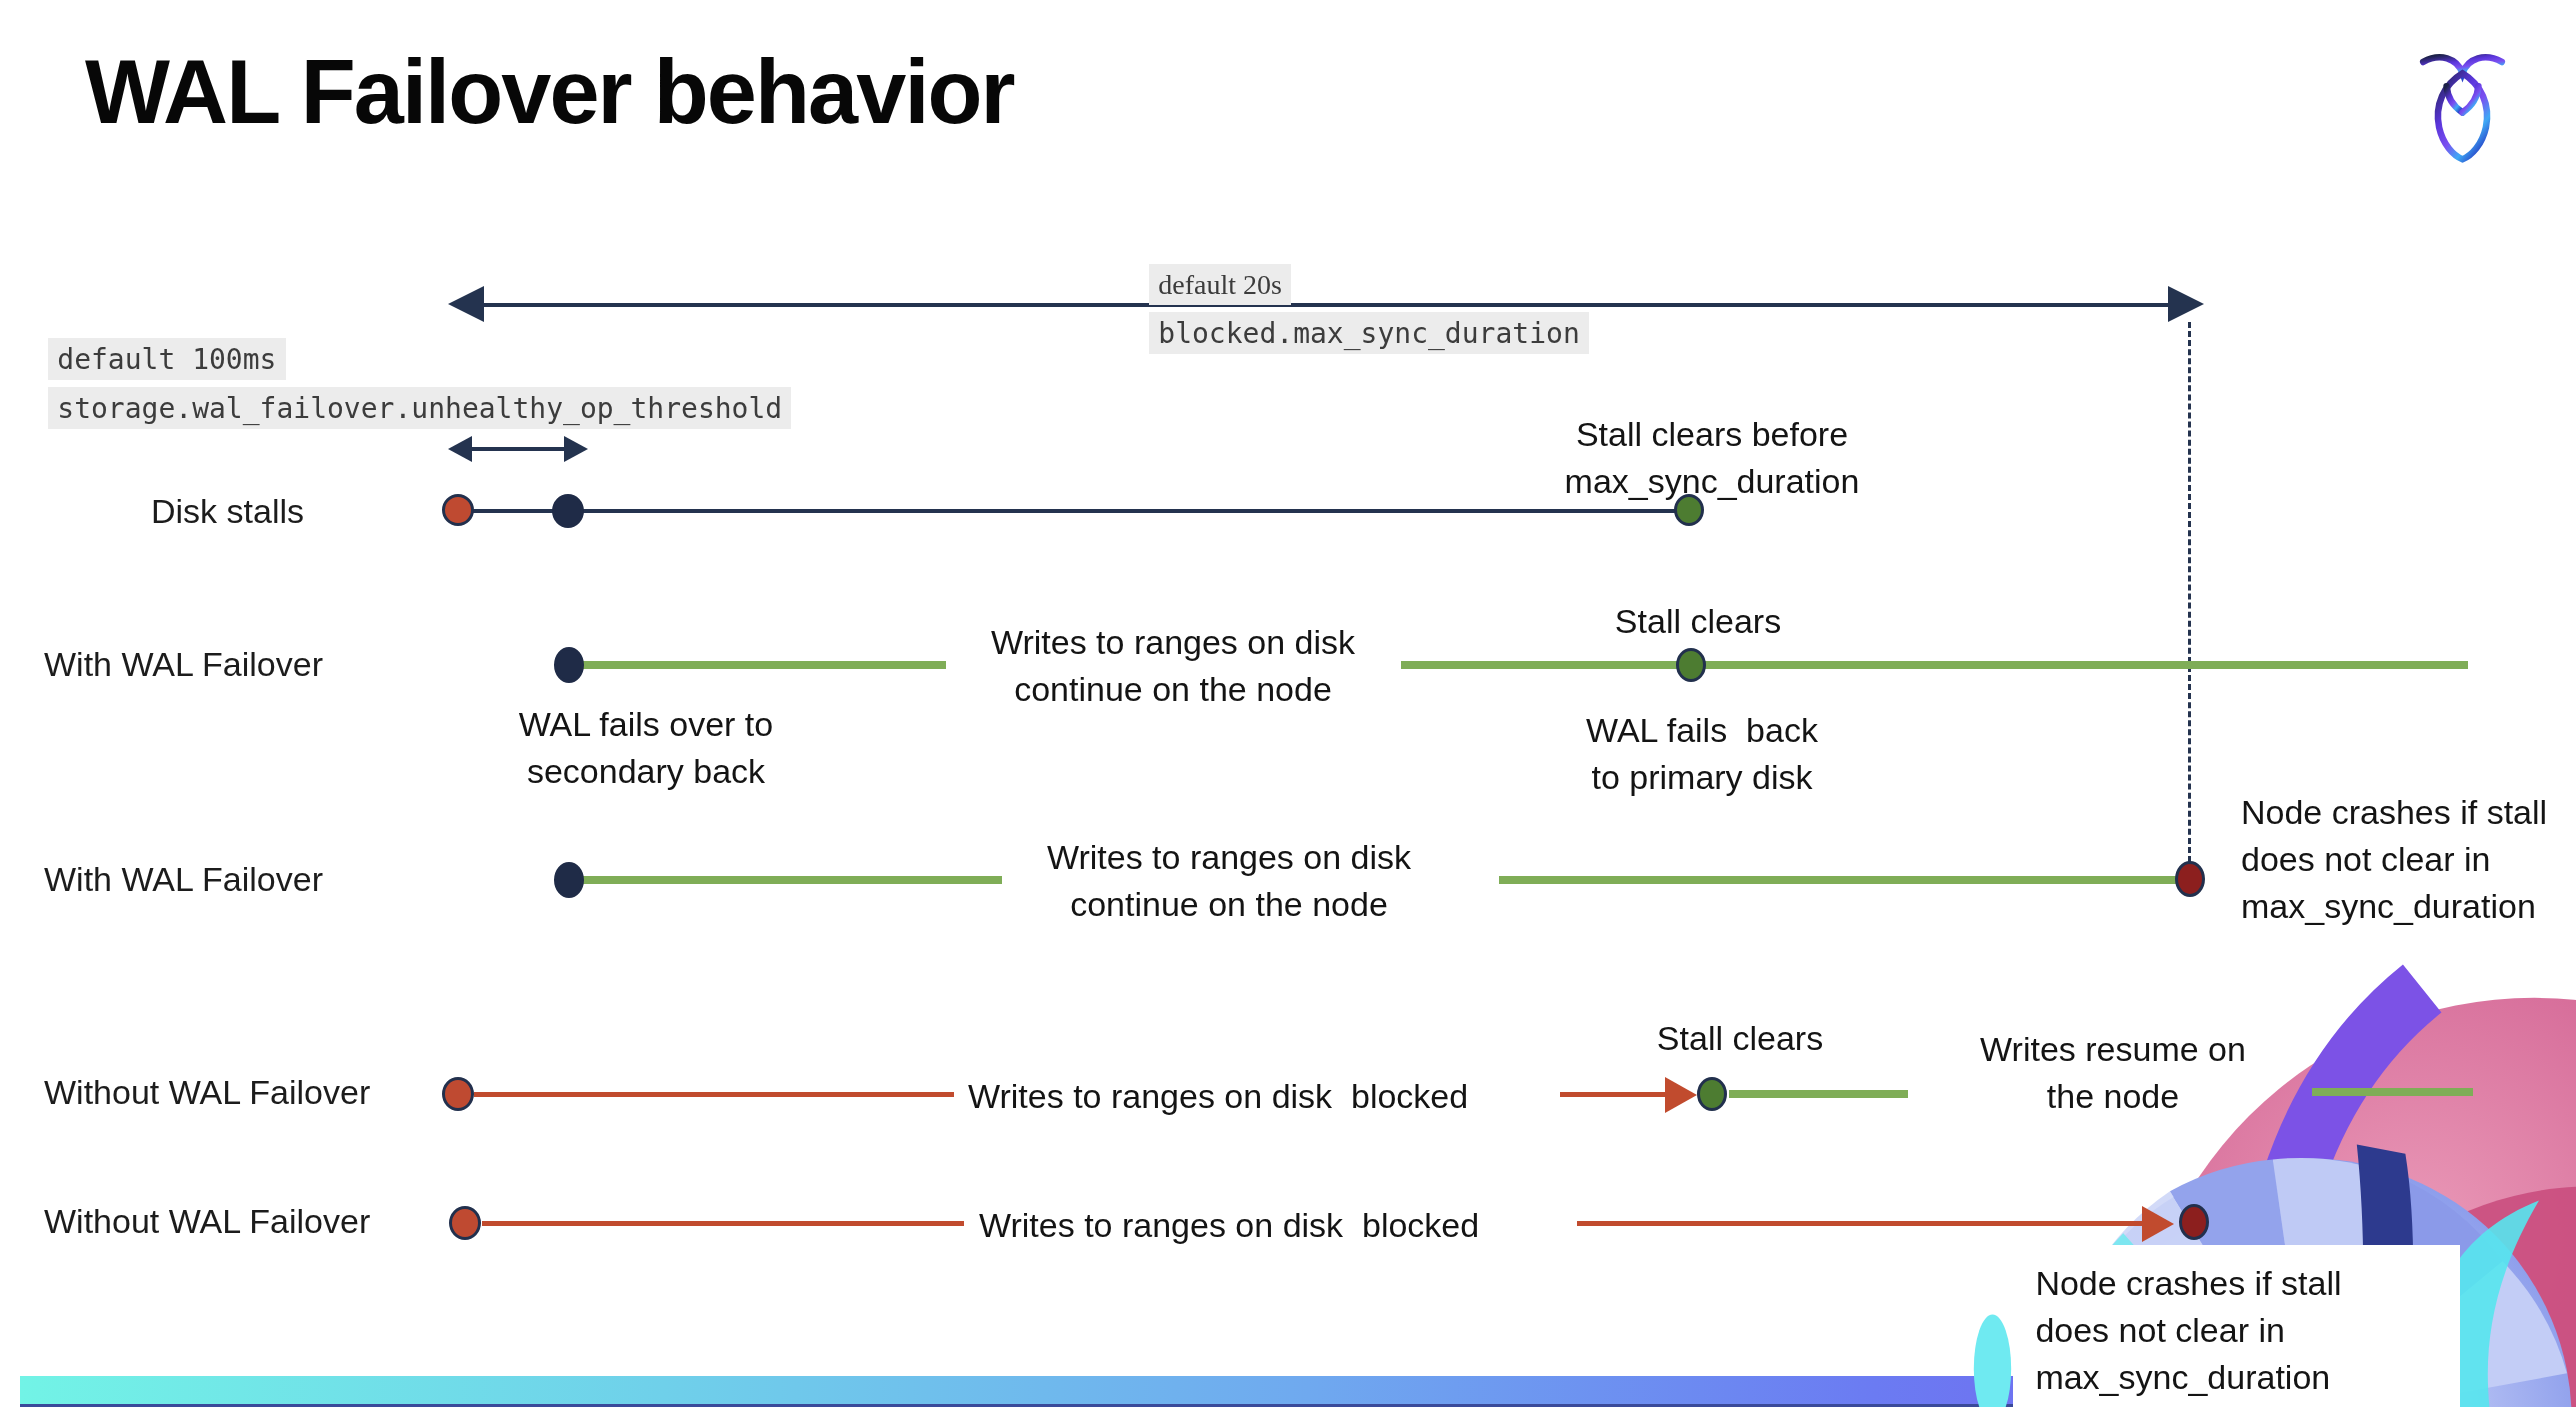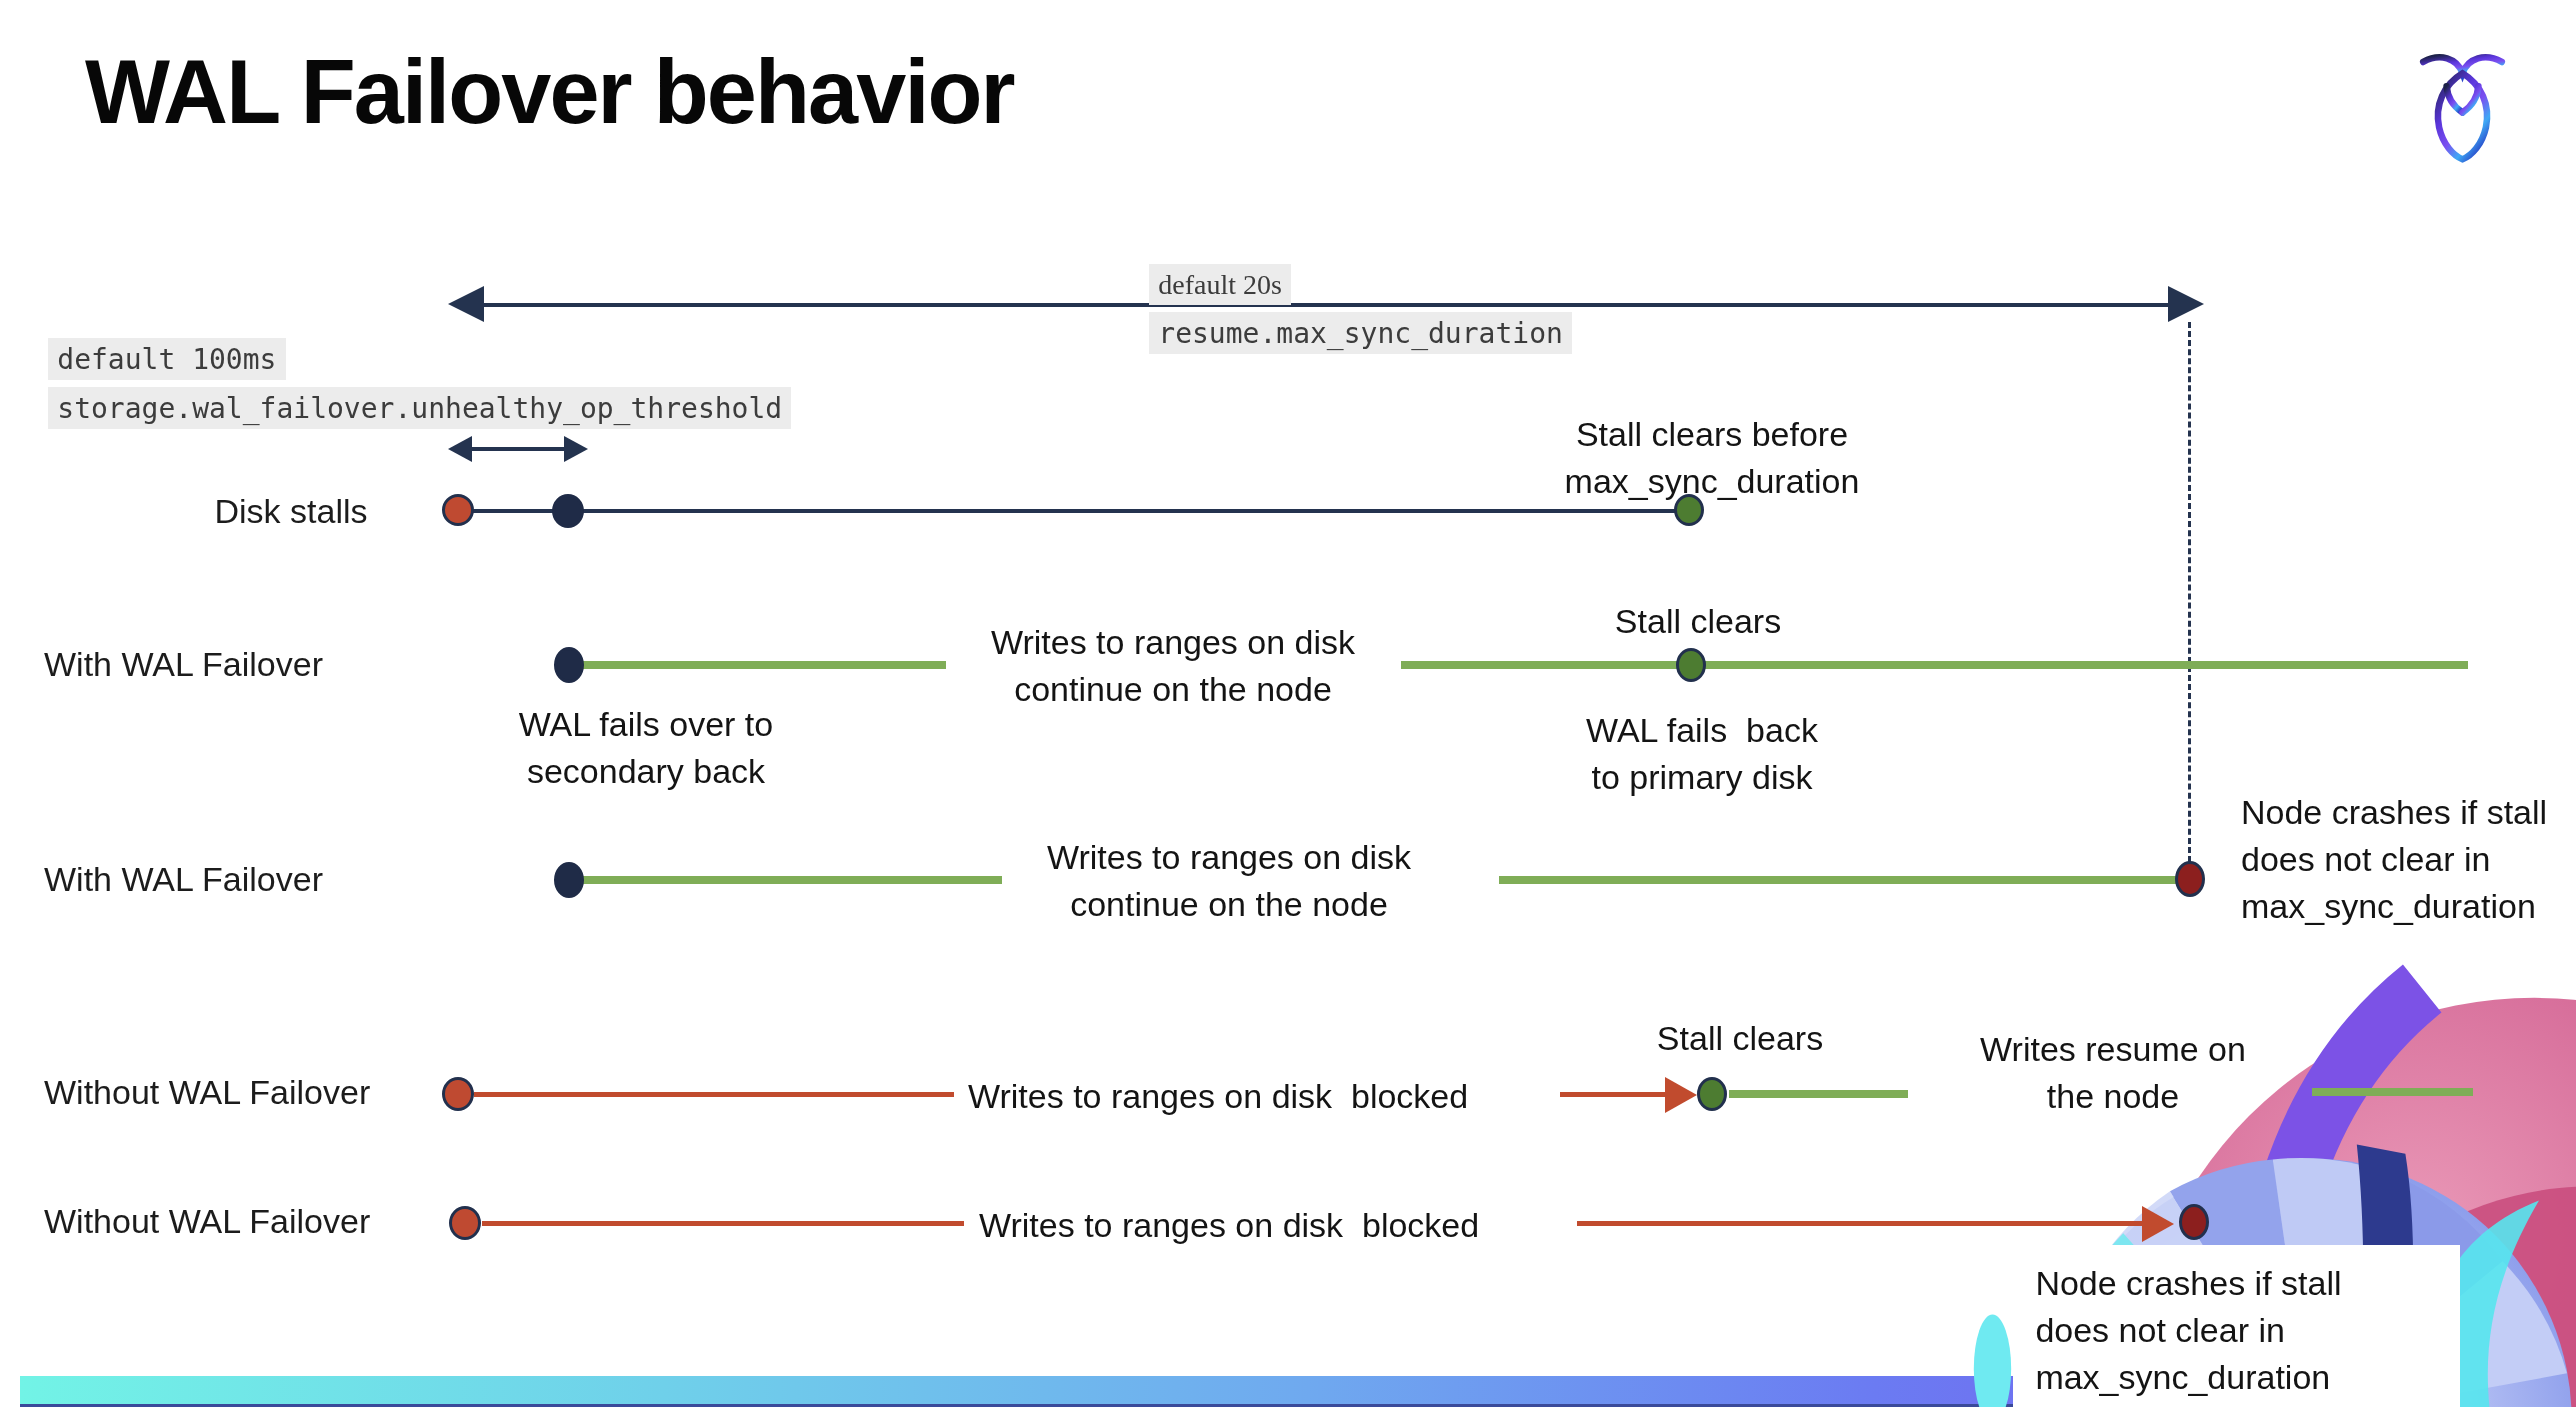--- a/index.html
+++ b/index.html
@@ -5,21 +5,21 @@
   html,body{margin:0;padding:0;background:#ffffff;}
   #slide{position:relative;width:2576px;height:1408px;background:#ffffff;overflow:hidden;
          font-family:"Liberation Sans","DejaVu Sans",sans-serif;color:#161616;margin-left:20px;}
   .abs{position:absolute;}
   .title{font-size:90px;font-weight:bold;letter-spacing:-1.9px;color:#070707;white-space:nowrap;}
   .code{font-family:"DejaVu Sans Mono","Liberation Mono",monospace;font-size:28px;color:#3c3c3c;
         background:#ececec;padding:4.7px 9.3px;display:inline-block;white-space:pre;}
   .row-label{font-size:34px;color:#1c1c1c;white-space:nowrap;}
   .ann{font-size:34px;line-height:47px;color:#141414;white-space:pre-wrap;}
   .center{text-align:center;}
-  .right{text-align:center;}
+  .right{text-align:left;}
   .hline{position:absolute;}
   .navy-line{background:#24334f;}
   .green-line{background:#7fad57;}
   .red-line{background:#c14b2e;}
   .dot{position:absolute;border:3.7px solid #22304d;border-radius:50%;box-sizing:border-box;}
   .dot-red{background:#bf4a31;}
   .dot-navy{background:#1f2b47;border-color:#1f2b47;}
   .dot-green{background:#4d7c31;}
   .dot-maroon{background:#8c1f1e;}
   .tri{position:absolute;width:0;height:0;}
@@ -80,21 +80,21 @@
       <path d="M50,120 L50,70"></path>
       <path d="M50,70 C41,64 34,54 33,42"></path>
       <path d="M50,70 C59,64 66,54 67,42"></path>
     </g>
   </svg>
 
   <div class="hline navy-line z5" style="left:460px;top:303px;width:1690px;height:3.7px;"></div>
   <div class="tri z5" style="left:428px;top:286px;border-right:36px solid #24334f;border-top:18.7px solid transparent;border-bottom:18.7px solid transparent;"></div>
   <div class="tri z5" style="left:2148px;top:286px;border-left:36px solid #24334f;border-top:18.7px solid transparent;border-bottom:18.7px solid transparent;"></div>
   <span class="abs code z6" style="left:1129px;top:264px;font-family:Liberation Serif, serif;">default 20s</span>
-  <span class="abs code z6" style="left:1129px;top:312px;">resume.max_sync_duration</span>
+  <span class="abs code z6" style="left:1129px;top:312px;">blocked.max_sync_duration</span>
 
   <span class="abs code z6" style="left:28px;top:338px;">default 100ms</span>
   <span class="abs code z6" style="left:28px;top:387px;">storage.wal_failover.unhealthy_op_threshold</span>
   <div class="hline navy-line z5" style="left:449px;top:447px;width:97px;height:3.7px;"></div>
   <div class="tri z5" style="left:428px;top:436px;border-right:24px solid #24334f;border-top:13px solid transparent;border-bottom:13px solid transparent;"></div>
   <div class="tri z5" style="left:544px;top:436px;border-left:24px solid #24334f;border-top:13px solid transparent;border-bottom:13px solid transparent;"></div>
 
   <div class="dashed-v z4" style="left:2168px;top:322px;height:540px;"></div>
 
   <div class="abs row-label right z7" style="left:131px;top:492px;width:280px;">Disk stalls</div>

